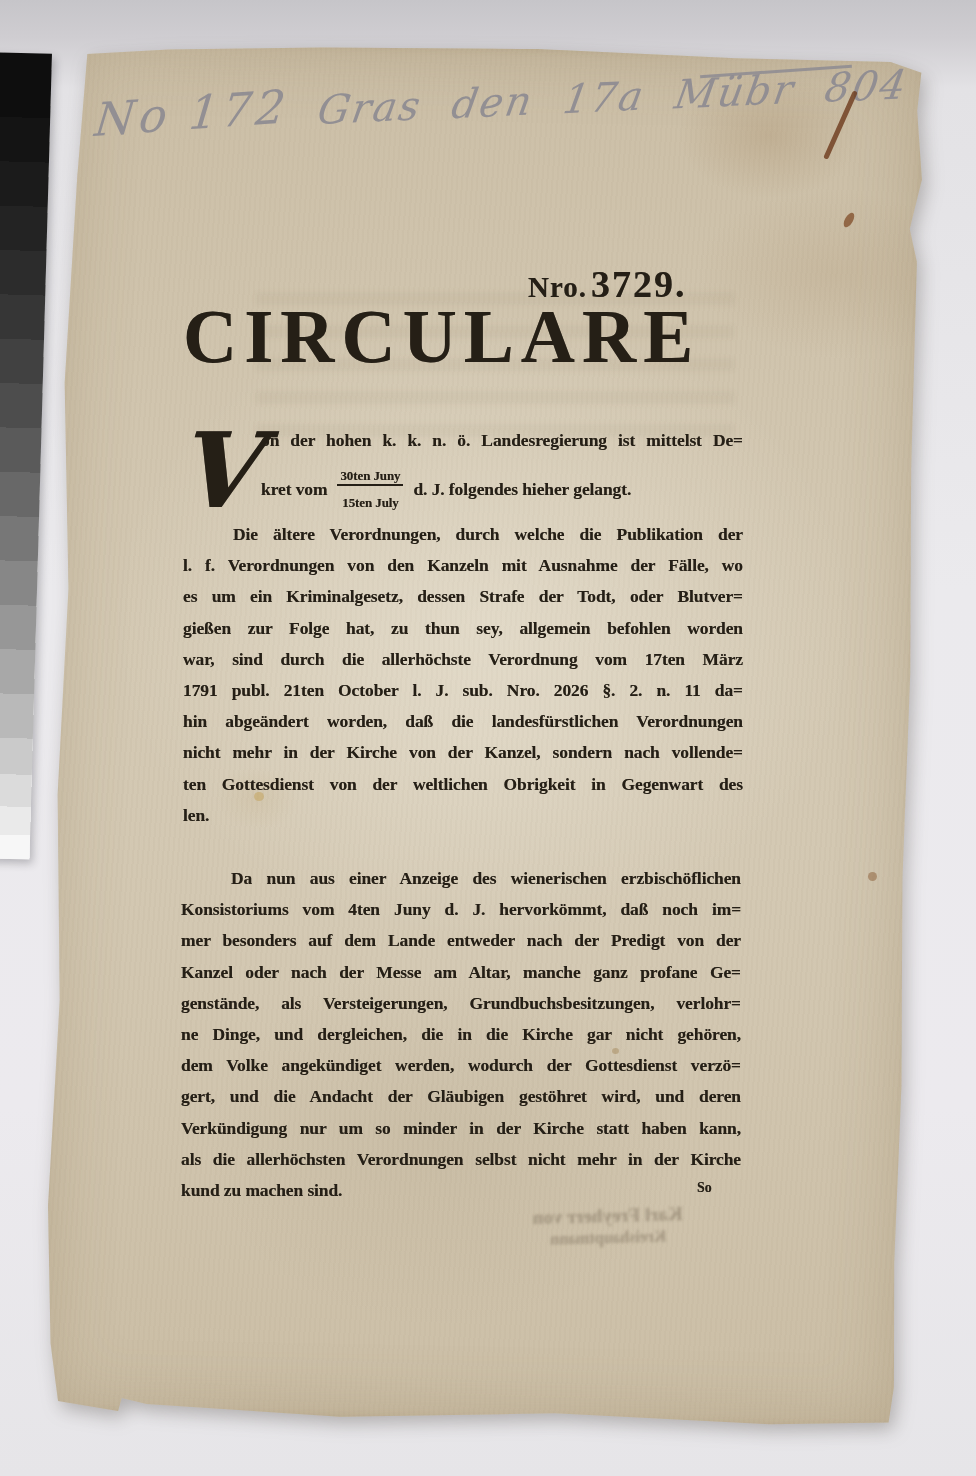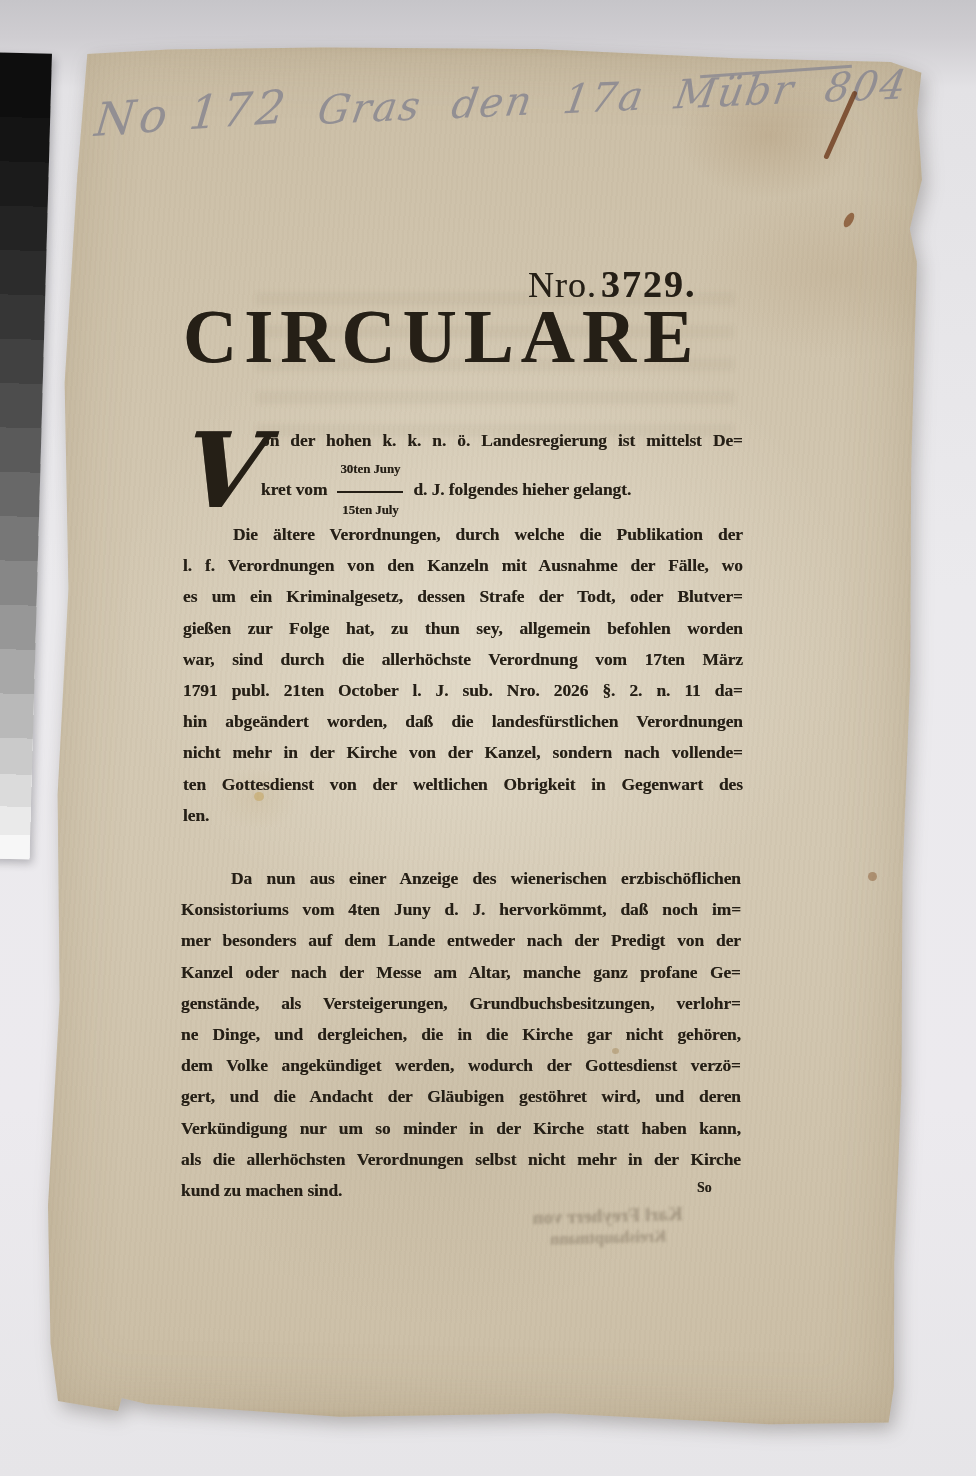--- a/index.html
+++ b/index.html
@@ -68,40 +68,40 @@
   }
   .hand-no{left:95px;top:86px;font-size:46px;transform:rotate(-4deg) skewX(-10deg);letter-spacing:4px;}
   .hand-date{left:318px;top:74px;font-size:40px;transform:rotate(-2.5deg) skewX(-12deg);letter-spacing:2px;word-spacing:16px;}
   .hand-overline{position:absolute;left:700px;top:70px;width:152px;height:3px;background:#8d8b92;transform:rotate(-4deg);opacity:.85;}
   .ink-slash{position:absolute;left:838px;top:88px;width:5px;height:74px;background:#6d3a1c;border-radius:3px;transform:rotate(24deg);opacity:.8;}
   .ink-dot{position:absolute;left:845px;top:212px;width:8px;height:16px;background:#7a4420;border-radius:50%;transform:rotate(30deg);opacity:.7;}
 
   
   .print{color:#251f16;text-shadow:0 0 .6px rgba(37,31,22,.55);}
   .nro-line{position:absolute;left:528px;top:262px;white-space:nowrap;}
-  .nro-label{font-size:36px;font-weight:400;letter-spacing:1px;}
+  .nro-label{font-size:29px;font-weight:700;letter-spacing:1px;}
   .nro-value{font-size:38px;font-weight:700;letter-spacing:2px;}
   .doc-title{
     position:absolute;left:183px;top:296px;width:562px;
     font-size:75px;line-height:82px;font-weight:700;letter-spacing:7px;white-space:nowrap;
     transform:scaleY(1.02);
   }
 
   .body-text{font-weight:700;font-size:17.5px;letter-spacing:-.1px;}
   .intro{position:absolute;left:185px;top:430px;width:558px;}
   .dropcap{
     float:left;width:66px;height:86px;margin:2px 10px 0 0;
     font-family:"DejaVu Serif",serif;font-style:italic;font-weight:700;
     font-size:104px;line-height:78px;text-align:center;transform:skewX(-6deg);
   }
   .iline1{height:33px;overflow:hidden;text-align:justify;}
   .iline1::after{content:"";display:inline-block;width:100%;height:0;}
   .iline2{height:52px;display:flex;align-items:center;gap:10px;}
   .fraction{display:inline-block;text-align:center;font-size:13px;line-height:15px;font-weight:700;}
-  .fr-top{display:block;border-bottom:2px solid #251f16;padding:0 3px 15px;}
+  .fr-top{display:block;border-bottom:2px solid #251f16;padding:0 3px 1px;}
   .fr-bot{display:block;padding-top:9px;}
 
   .para{position:absolute;width:560px;}
   .p1{left:183px;top:524px;}
   .p2{left:181px;top:868px;}
   .line{height:31.2px;overflow:hidden;text-align:justify;}
   .line::after{content:"";display:inline-block;width:100%;height:0;}
   .line.indent{text-indent:50px;}
   .line.short{text-align:left;}
   .line.short::after{width:0;}

